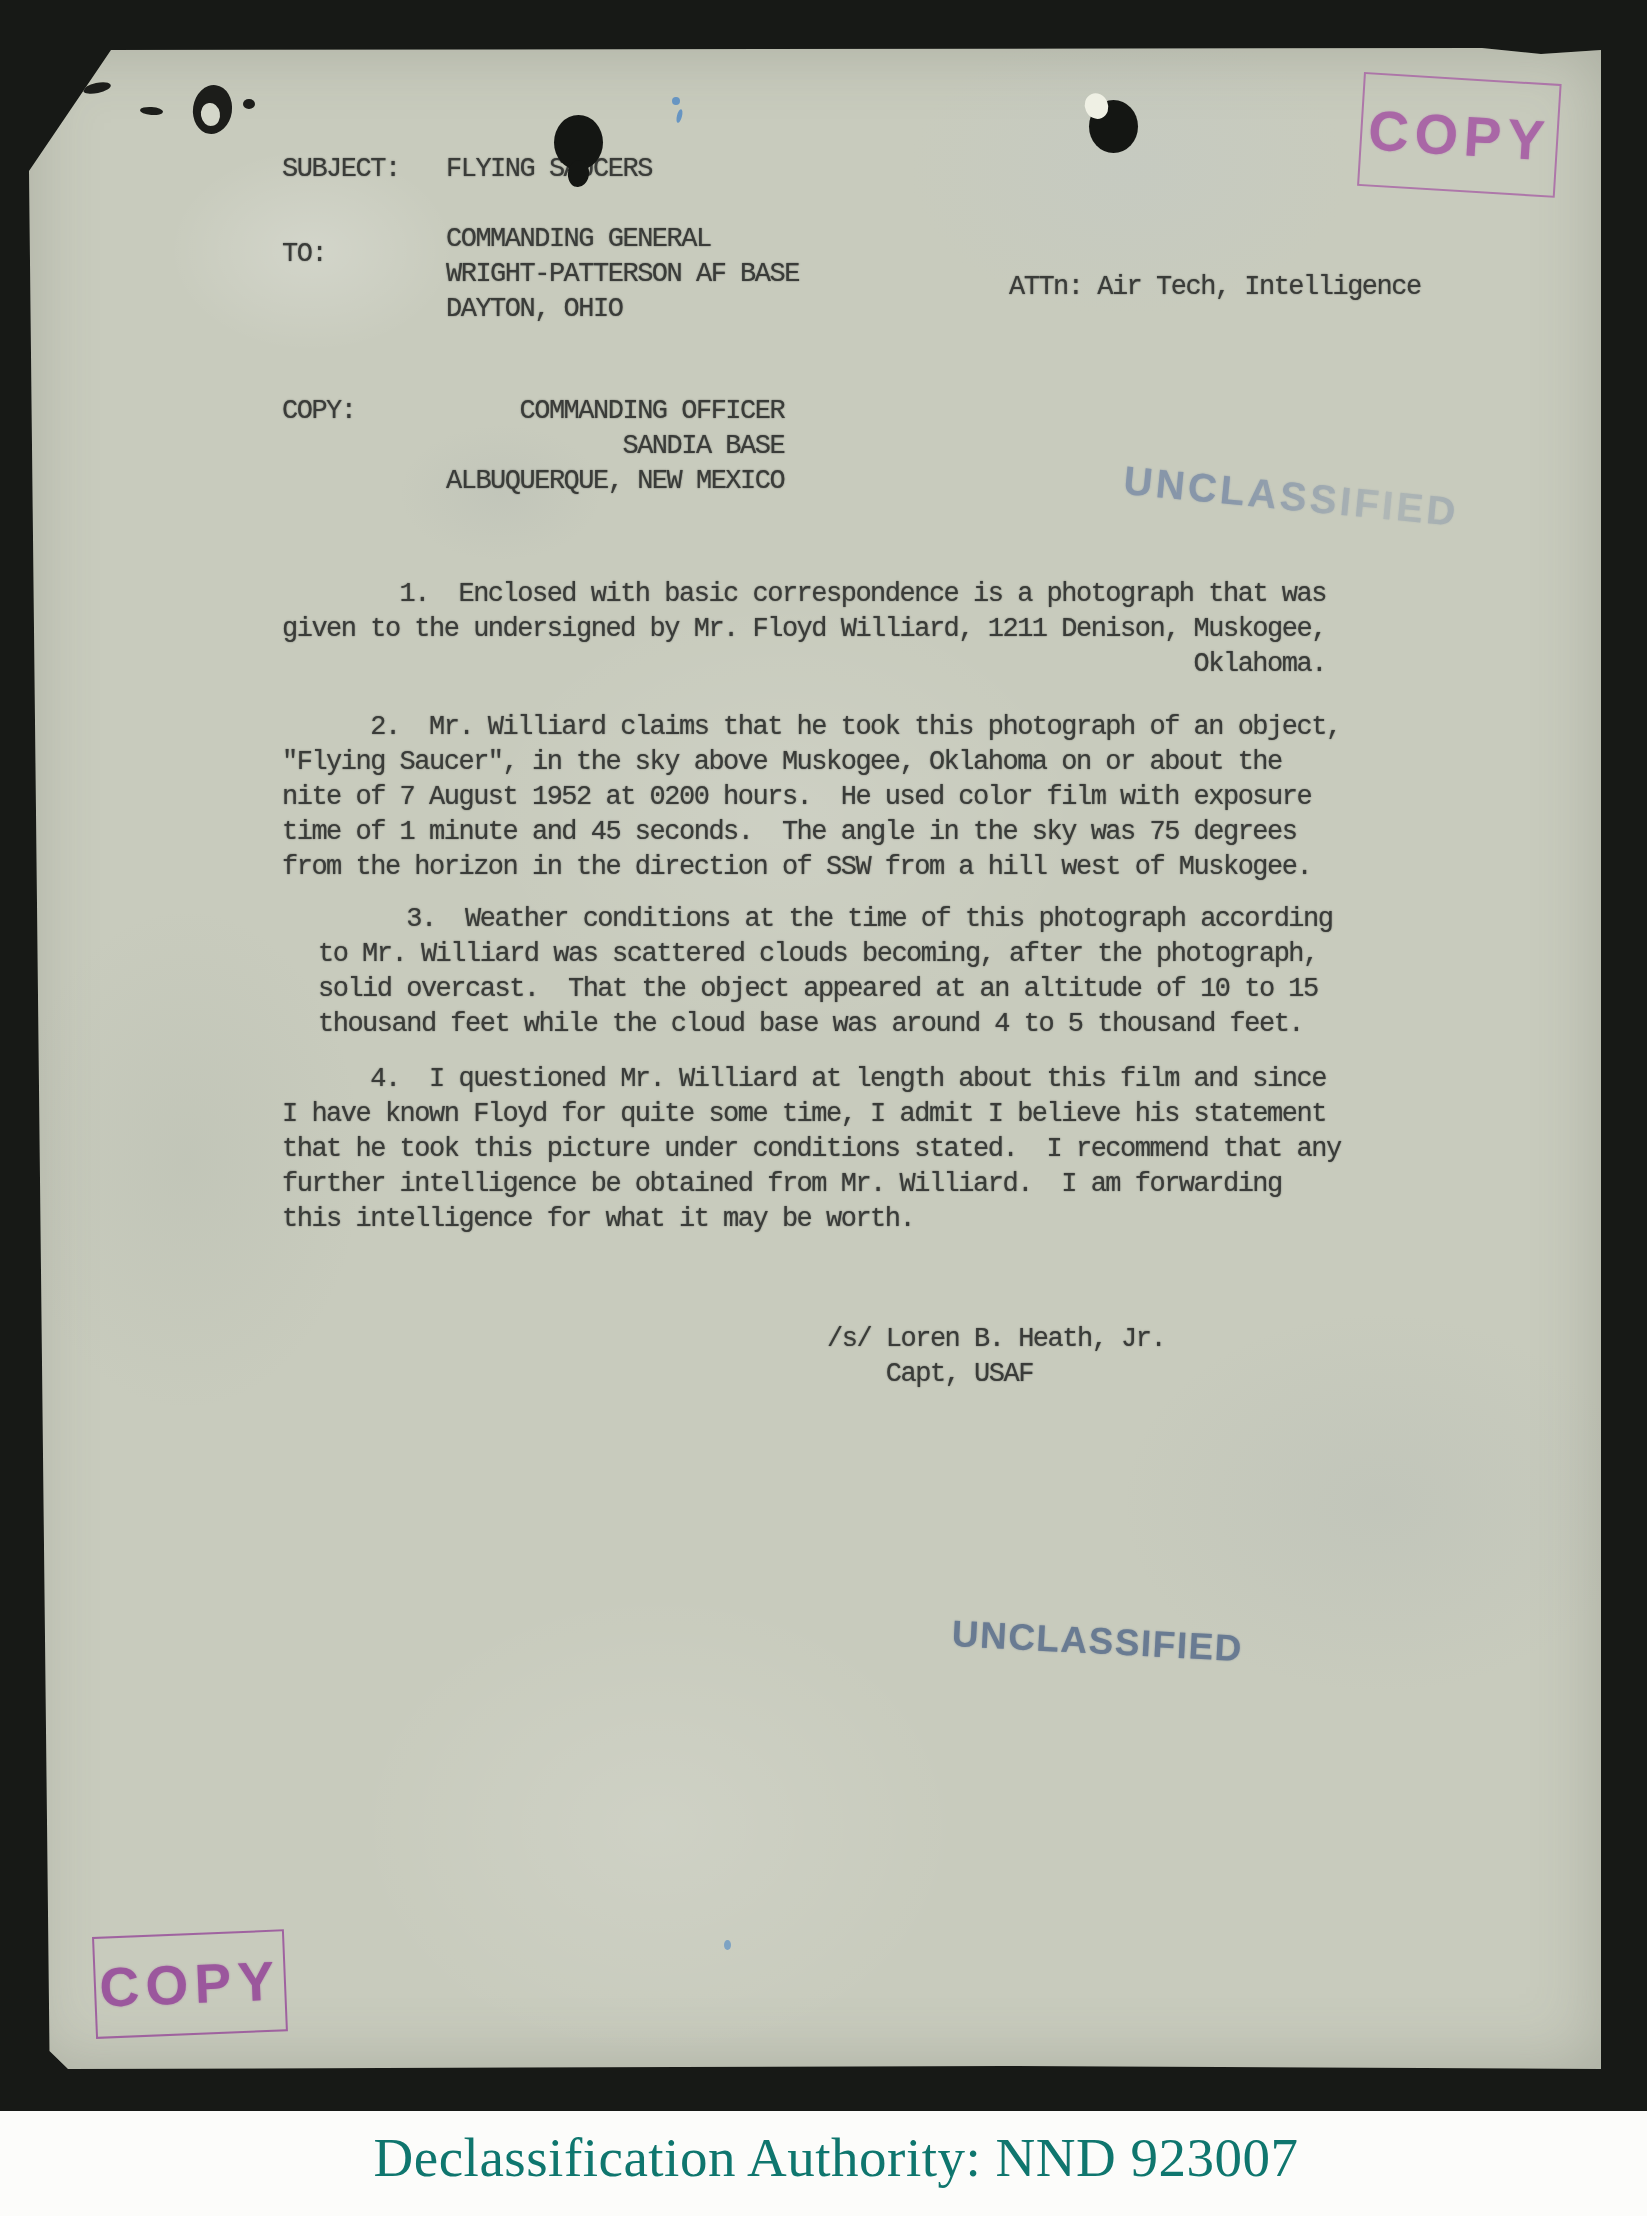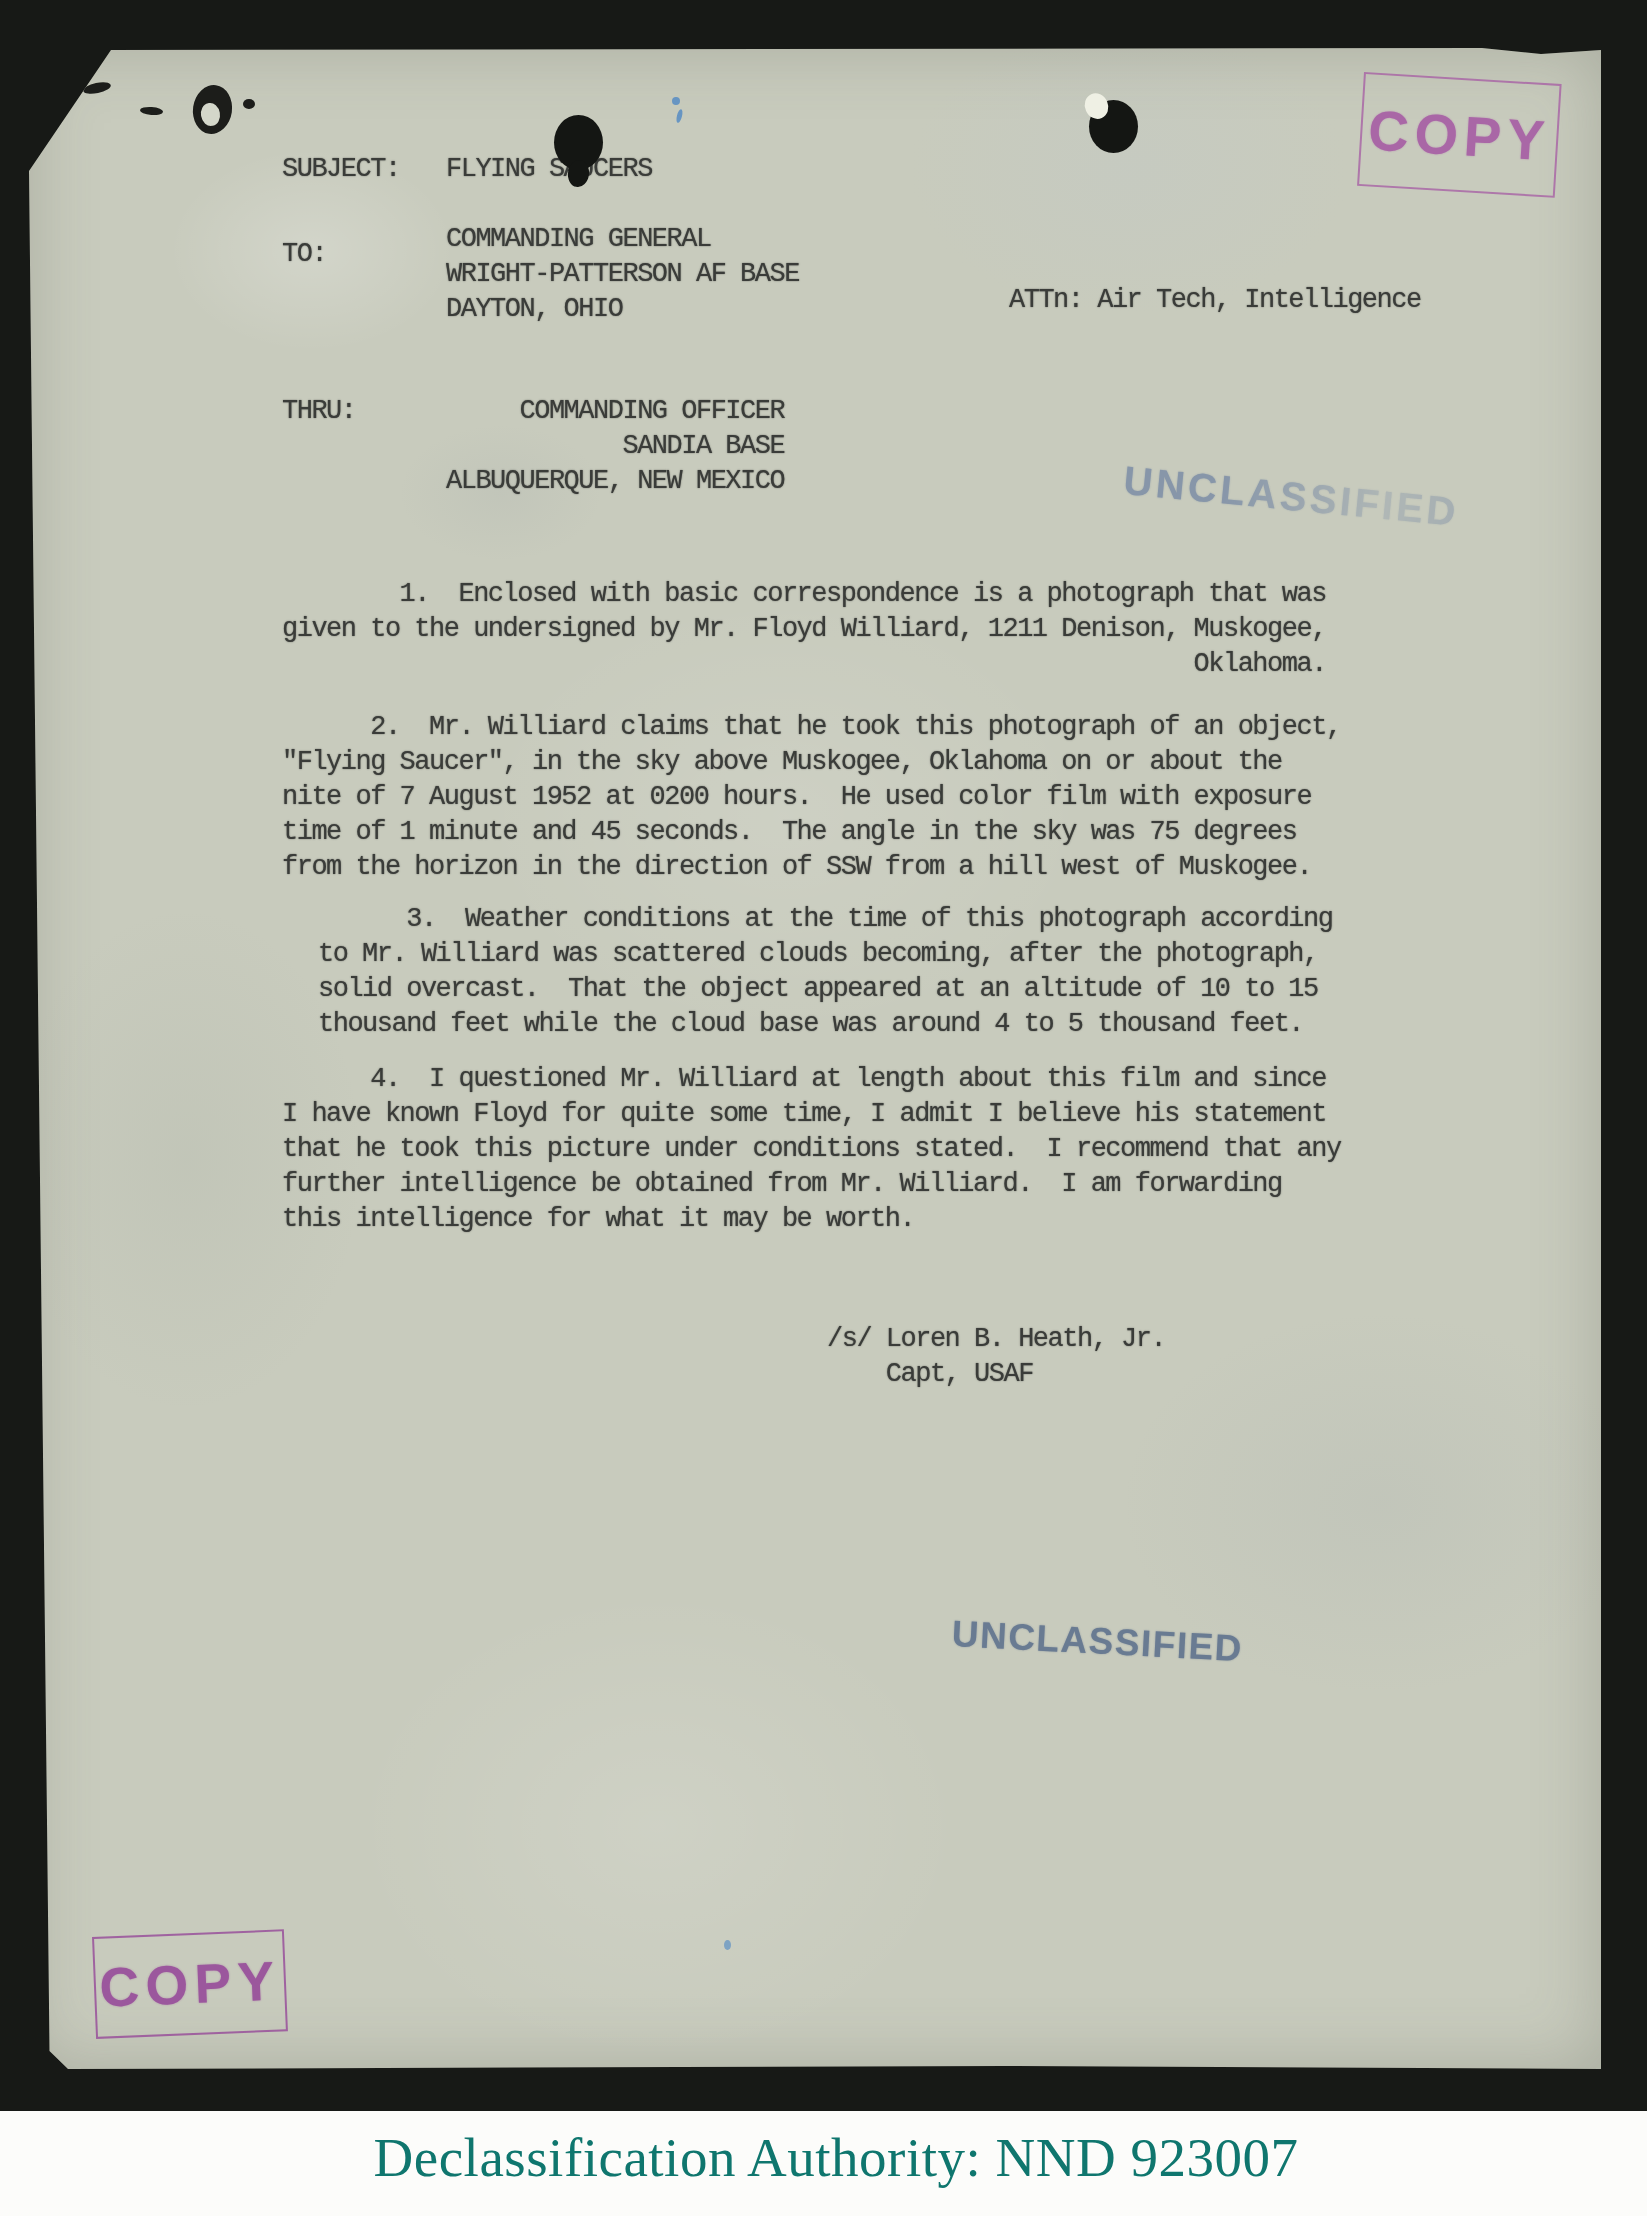--- a/index.html
+++ b/index.html
@@ -27,21 +27,21 @@
   
   .tw {
     position:absolute; white-space:pre;
     font-size:27px; line-height:35px; letter-spacing:-1.5px;
     color:#3a3c39; text-shadow:0 0 1.5px rgba(52,54,51,.75);
   }
   .pos-subject-label { left:253px; top:104px; }
   .pos-subject-value { left:417px; top:104px; }
   .pos-to-label      { left:253px; top:189px; }
   .pos-to-address    { left:417px; top:174px; }
-  .pos-attn          { left:980px; top:235px; }
+  .pos-attn          { left:980px; top:222px; }
   .pos-thru-label    { left:253px; top:346px; }
   .pos-thru-address  { left:417px; top:346px;text-align:right; }
   .pos-p1 { left:253px; top:529px;text-align:right; }
   .pos-p2 { left:253px; top:662px; }
   .pos-p3 { left:253px; top:854px;margin-left:36px; }
   .pos-p4 { left:253px; top:1014px; }
   .pos-signature { left:798px; top:1274px; }
   
   .stamp-uncls {
     position:absolute; font-family:"Liberation Sans", sans-serif; font-weight:bold;
@@ -117,21 +117,21 @@
     <div class="tw pos-subject-label">SUBJECT:</div>
     <div class="tw pos-subject-value">FLYING SAUCERS</div>
 
     <div class="tw pos-to-label">TO:</div>
     <div class="tw pos-to-address">COMMANDING GENERAL
 WRIGHT-PATTERSON AF BASE
 DAYTON, OHIO</div>
 
     <div class="tw pos-attn">ATTn: Air Tech, Intelligence</div>
 
-    <div class="tw pos-thru-label">THRU:</div>
+    <div class="tw pos-thru-label">COPY:</div>
     <div class="tw pos-thru-address">COMMANDING OFFICER
 SANDIA BASE
 ALBUQUERQUE, NEW MEXICO</div>
 
     <div class="tw pos-p1">      1.  Enclosed with basic correspondence is a photograph that was
 given to the undersigned by Mr. Floyd Williard, 1211 Denison, Muskogee,
 Oklahoma.</div>
     <div class="tw pos-p2">      2.  Mr. Williard claims that he took this photograph of an object,
 "Flying Saucer", in the sky above Muskogee, Oklahoma on or about the
 nite of 7 August 1952 at 0200 hours.  He used color film with exposure

